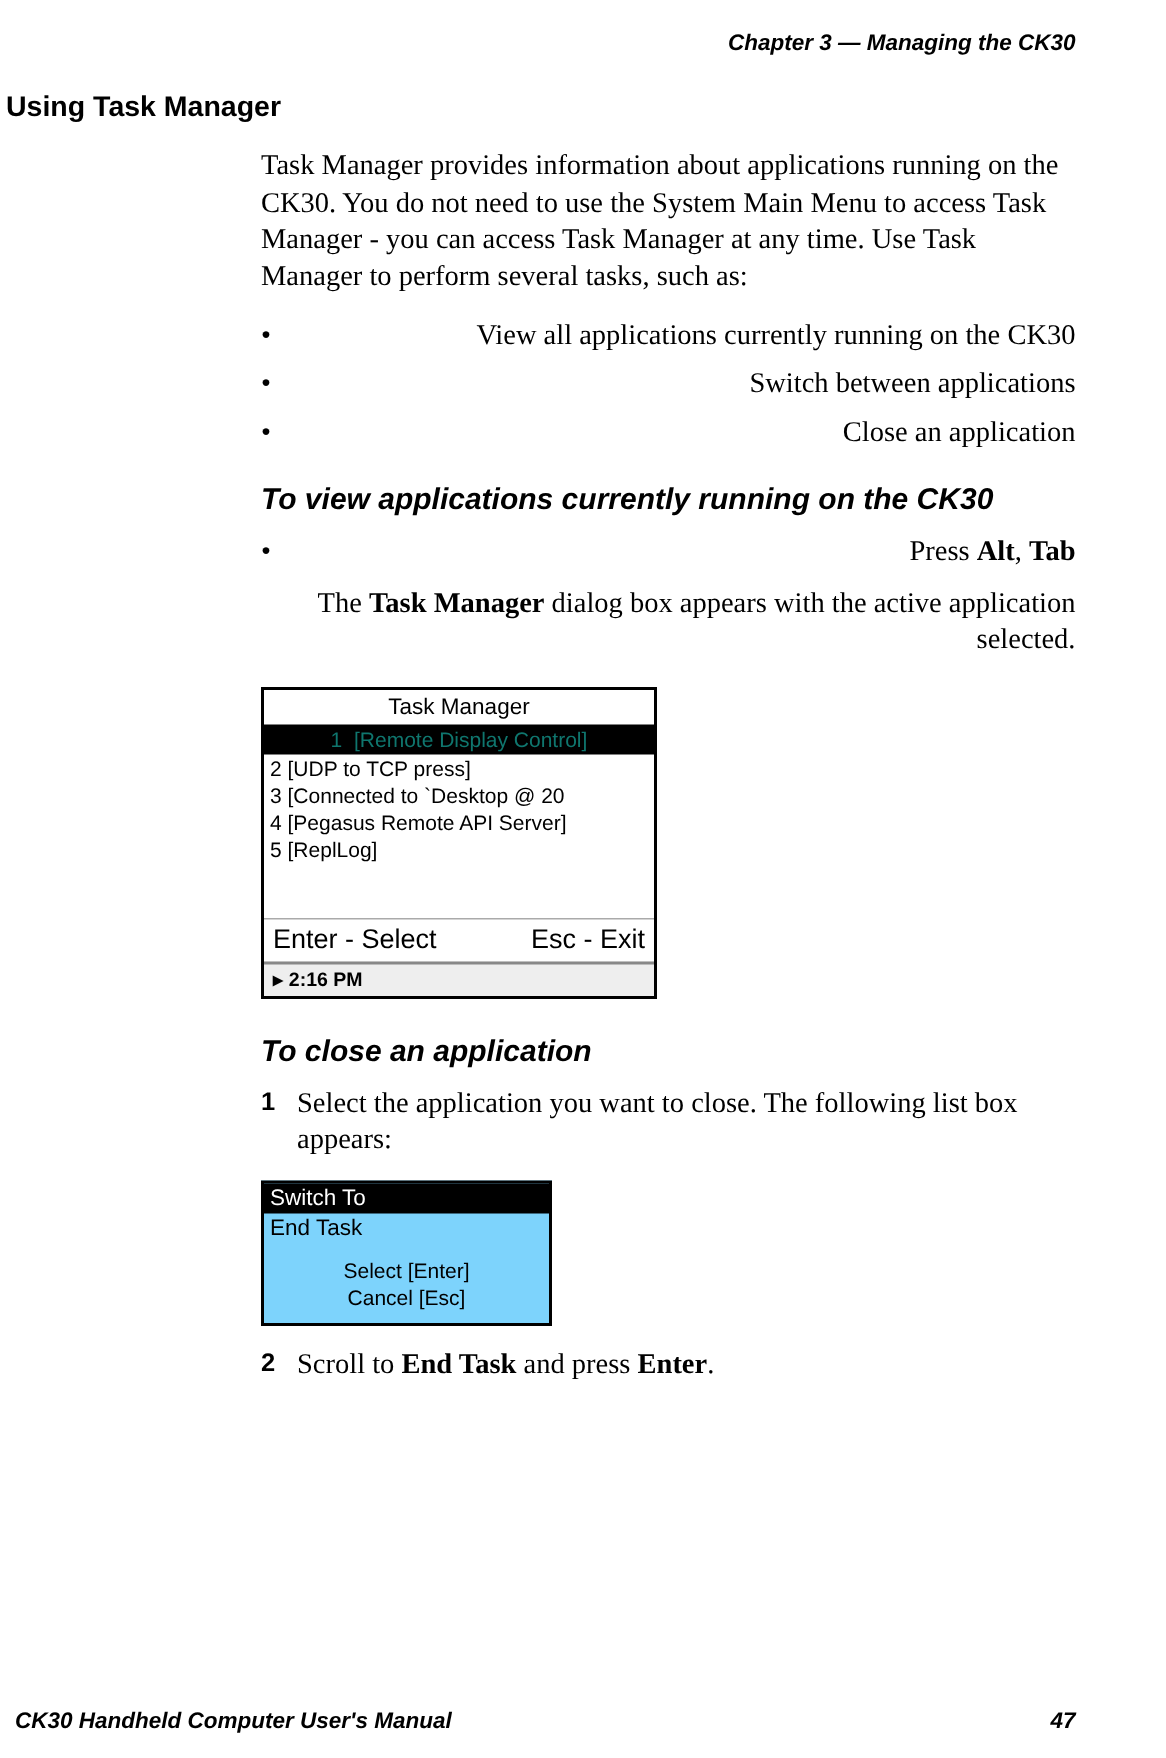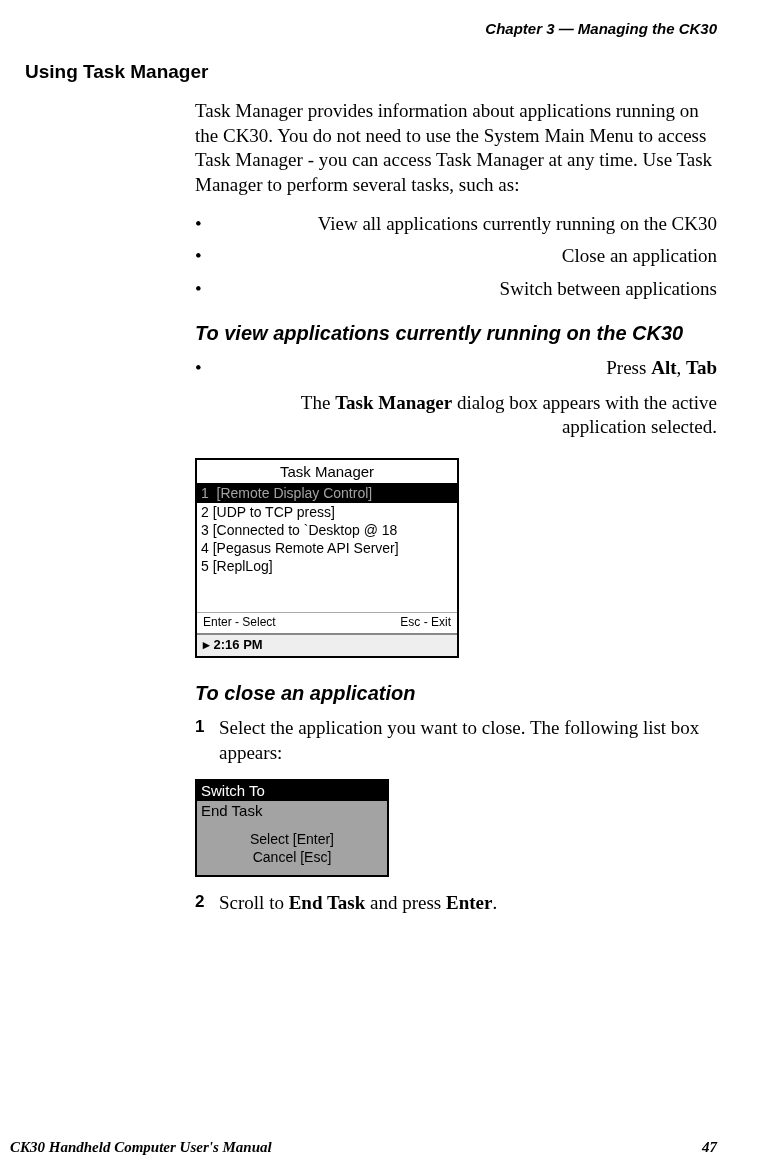--- a/index.html
+++ b/index.html
@@ -7,21 +7,21 @@
     padding: 0;
     background: #fff;
     font-family: "Times New Roman", serif;
     color: #000;
     width: 777px;
     height: 1172px;
     position: relative;
     box-sizing: border-box;
   }
   .page {
-    padding: 20px 60px 0 25px;
+    padding: 20px 60px 0 4px;
     box-sizing: border-box;
     height: 100%;
     position: relative;
   }
   .running-head {
     text-align: right;
     font-style: italic;
     font-weight: bold;
     font-family: "Helvetica Neue", Arial, sans-serif;
     font-size: 15px;
@@ -106,46 +106,47 @@
     min-height: 128px;
   }
   .tm-row {
     padding: 0 4px;
     white-space: nowrap;
     overflow: hidden;
     line-height: 1.3;
   }
   .tm-row.sel {
     background: #000;
-    color: #a3a3a3;
+    color: #0f766e;
+    text-align: center;
   }
   .tm-help {
     border-top: 1px solid #aaa;
     padding: 2px 6px;
-    font-size: 12px;
+    font-size: 18px;
     display: flex;
     justify-content: space-between;
   }
   .tm-status {
     border-top: 2px solid #888;
     background: #eee;
     padding: 2px 6px;
     font-size: 13px;
     font-weight: bold;
   }
   .tm-status .arrow {
     display: inline-block;
     margin-right: 4px;
   }
 
   
   .ctx-window {
     width: 190px;
     border: 2px solid #000;
-    background: #a3a3a3;
+    background: #7dd3fc;
     font-family: Tahoma, Arial, sans-serif;
     font-size: 15px;
     margin: 6px 0 14px 0;
   }
   .ctx-list .ctx-row {
     padding: 0 4px;
     line-height: 1.3;
   }
   .ctx-list .ctx-row.sel {
     background: #000;
@@ -159,61 +160,61 @@
   }
 
   
   .footer {
     position: absolute;
     bottom: 16px;
     left: 10px;
     right: 60px;
     display: flex;
     justify-content: space-between;
-    font-family: Liberation Serif, serif;
+    font-family: Liberation Sans, sans-serif;
     font-weight: bold;
     font-style: italic;
     font-size: 15px;
   }
 </style>
 </head>
 <body>
 
 <div class="page">
   <div class="running-head">Chapter 3 — Managing the CK30</div>
 
   <h1 class="section-title">Using Task Manager</h1>
 
   <div class="body-block">
     <p class="para">Task Manager provides information about applications running on the CK30. You do not need to use the System Main Menu to access Task Manager - you can access Task Manager at any time. Use Task Manager to perform several tasks, such as:</p>
 
     <ul class="bullets">
       <li>View all applications currently running on the CK30</li>
+      <li>Switch between applications</li>
       <li>Close an application</li>
-      <li>Switch between applications</li>
     </ul>
 
     <h2 class="subhead">To view applications currently running on the CK30</h2>
 
     <ul class="bullets">
       <li>
         <span>Press </span><span class="bold">Alt</span><span>, </span><span class="bold">Tab</span>
         <div style="height:10px"></div>
         <div>
           <span>The </span><span class="bold">Task Manager</span><span> dialog box appears with the active application selected.</span>
         </div>
       </li>
     </ul>
 
     <div class="tm-window">
       <div class="tm-title">Task Manager</div>
       <div class="tm-list">
         <div class="tm-row sel"><span>1</span>&nbsp;&nbsp;<span>[Remote Display Control]</span></div>
         <div class="tm-row"><span>2</span>&nbsp;<span>[UDP to TCP press]</span></div>
-        <div class="tm-row"><span>3</span>&nbsp;<span>[Connected to `Desktop @ 18</span></div>
+        <div class="tm-row"><span>3</span>&nbsp;<span>[Connected to `Desktop @ 20</span></div>
         <div class="tm-row"><span>4</span>&nbsp;<span>[Pegasus Remote API Server]</span></div>
         <div class="tm-row"><span>5</span>&nbsp;<span>[ReplLog]</span></div>
       </div>
       <div class="tm-help">
         <span>Enter - Select</span>
         <span>Esc - Exit</span>
       </div>
       <div class="tm-status">
         <span class="arrow">▸</span><span>2:16 PM</span>
       </div>

